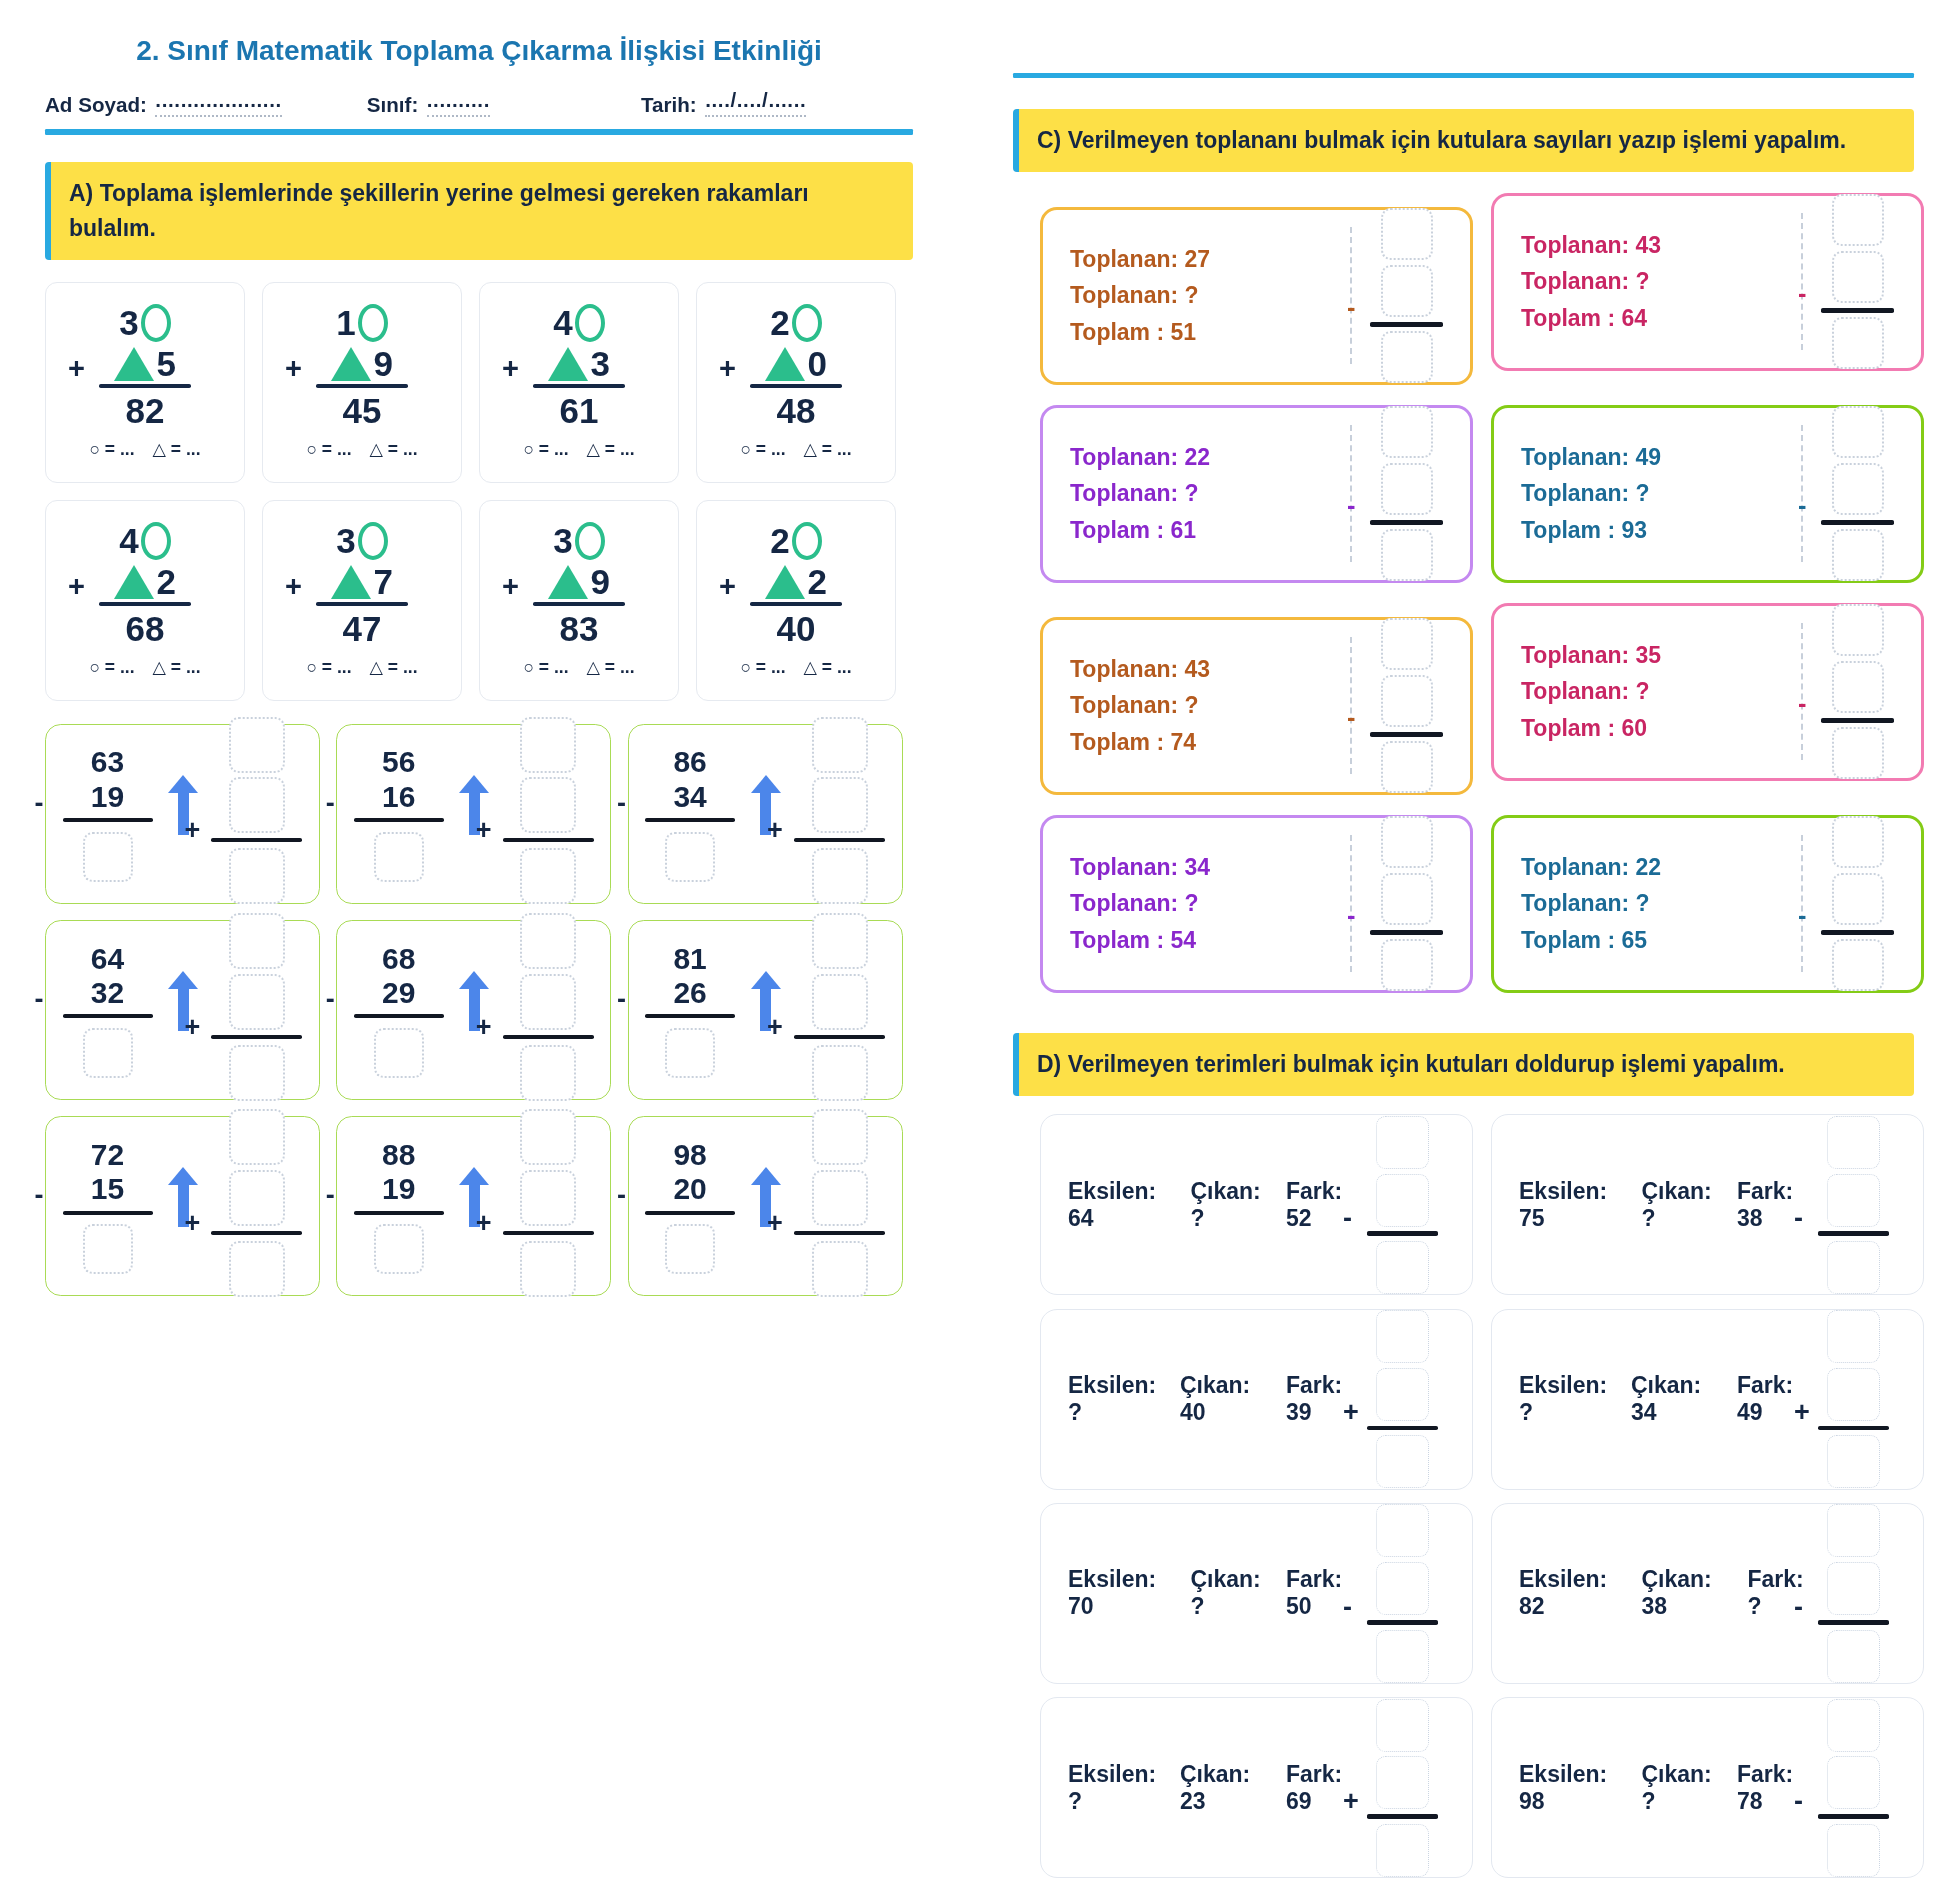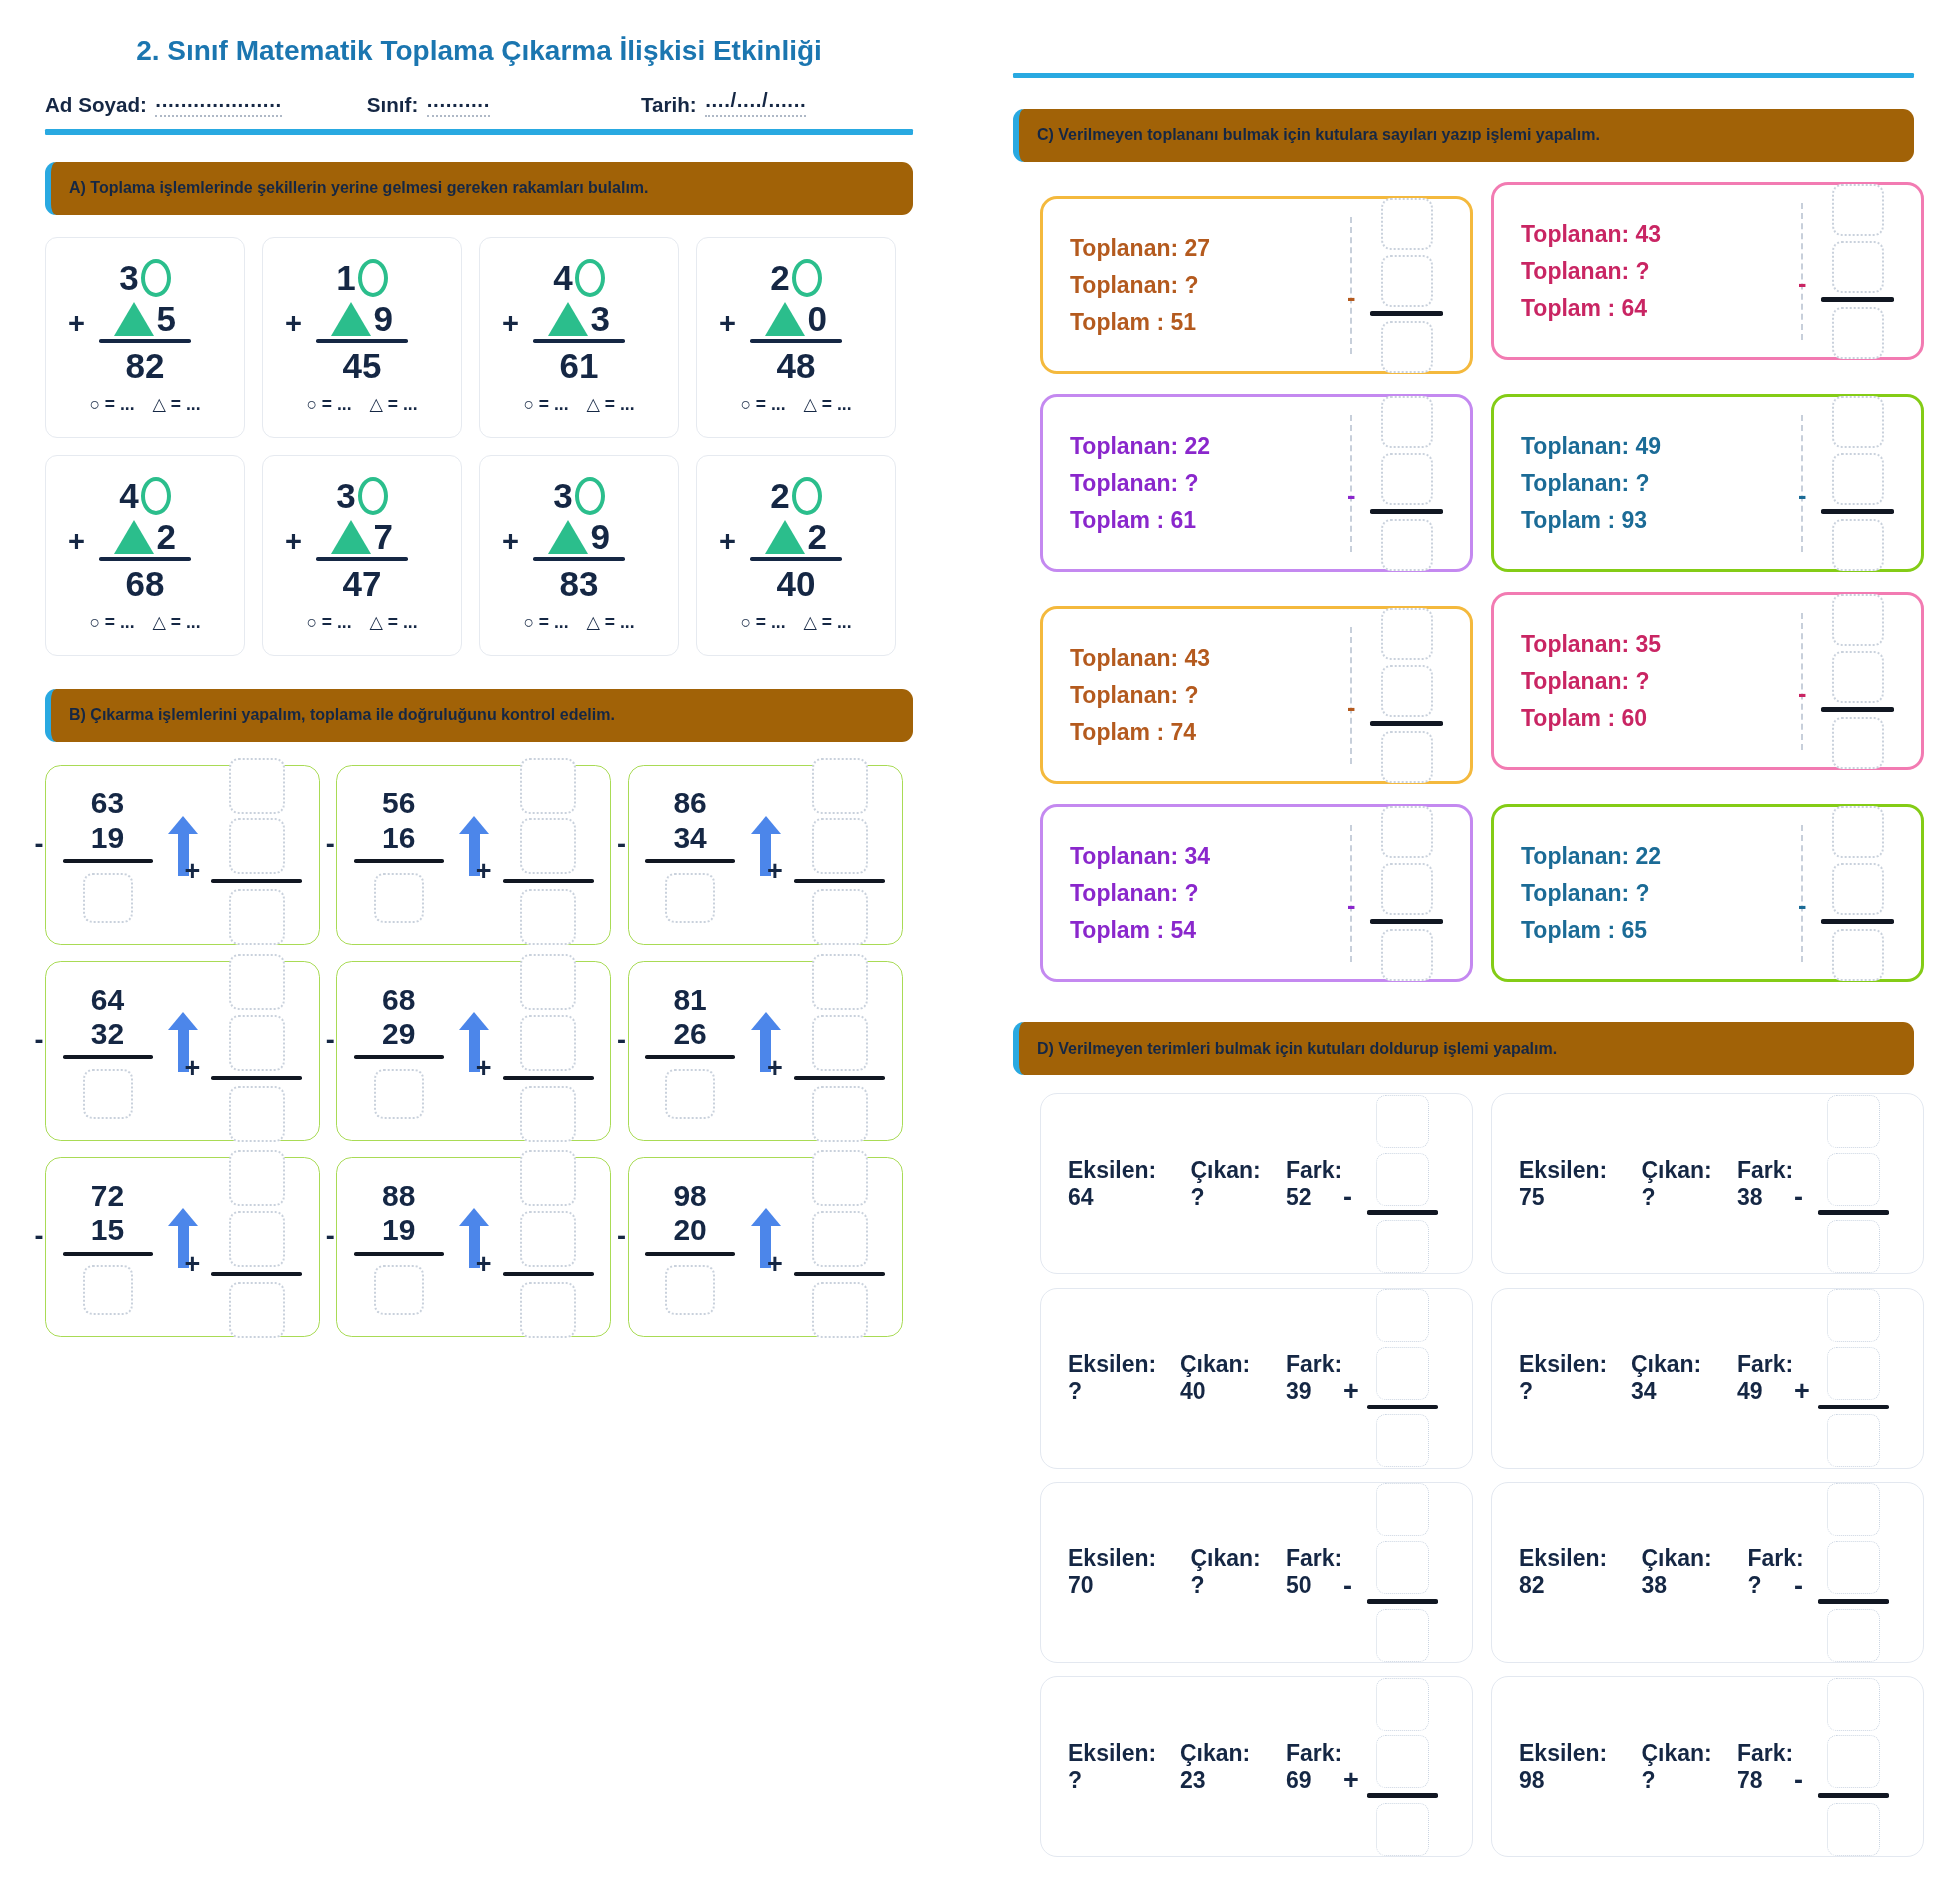--- a/index.html
+++ b/index.html
@@ -13,22 +13,22 @@
   .title { text-align:center; color:#1B76B0; font-size:28px; font-weight:bold; }
   .fields { display:flex; align-items:flex-start; margin-top:20.6px; font-size:20.6px; font-weight:bold; }
   .field  { display:flex; align-items:flex-end; }
   .fdots  { margin-left:8.5px; color:#152744; border-bottom:2.4px dotted #AEB8C6; padding-bottom:3.6px; font-weight:bold; letter-spacing:0.6px; }
   .field-class { margin-left:85px; }
   .field-date  { margin-left:151px; }
   .hr-blue { height:5.4px; background:#29A9E1; margin-top:12px; border-radius:1.2px; }
   .hr-blue-top { height:4.8px; background:#29A9E1; border-radius:1.2px; }
 
   
-  .sec-head { background:#a16207; border-left:6.7px solid #29A9E1; padding:14.5px 18px;
-              font-size:16px; font-weight:bold; line-height:1.5; color:#152744; border-radius:11px; }
+  .sec-head { background:#fde047; border-left:6.7px solid #29A9E1; padding:14.5px 18px;
+              font-size:23px; font-weight:bold; line-height:1.5; color:#152744; border-radius:4px; }
   .mt-a { margin-top:27px; }
   .mt-b { margin-top:33px; }
   .mt-c { margin-top:31px; }
   .mt-d { margin-top:40px; }
 
   
   .box { width:52px; height:52px; border:2.4px dotted #C9D1DC; border-radius:9.7px; background:#fff; }
 
   
   .a-grid { display:grid; grid-template-columns:repeat(4,200px); gap:17px; margin-top:22px; }
@@ -275,23 +275,20 @@
       <div class="a-line"></div>
     </div>
     <div class="a-sum">40</div>
     <div class="a-legend">
       <span>○ = ...</span>
       <span>△ = ...</span>
     </div>
   </div>
       </div>
 
-    <div class="sec-head mt-b">
-      <span>B) Çıkarma işlemlerini yapalım, toplama ile doğruluğunu kontrol edelim.</span>
-    </div>
     <div class="b-grid">
         <div class="b-card">
     <div class="b-sub">
       <span class="b-minus">-</span>
       <span class="b-num">63</span>
       <span class="b-num">19</span>
       <div class="b-line"></div>
       <div class="box"></div>
     </div>
     <div class="b-arrow">

